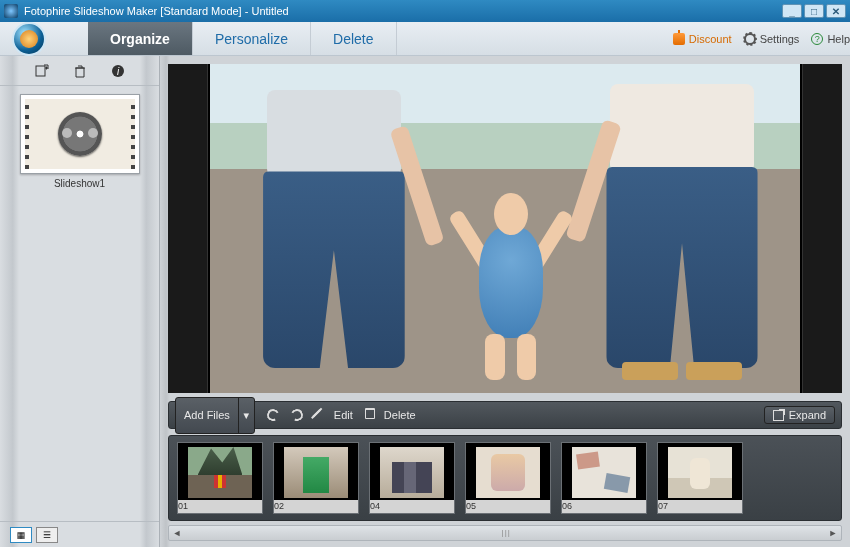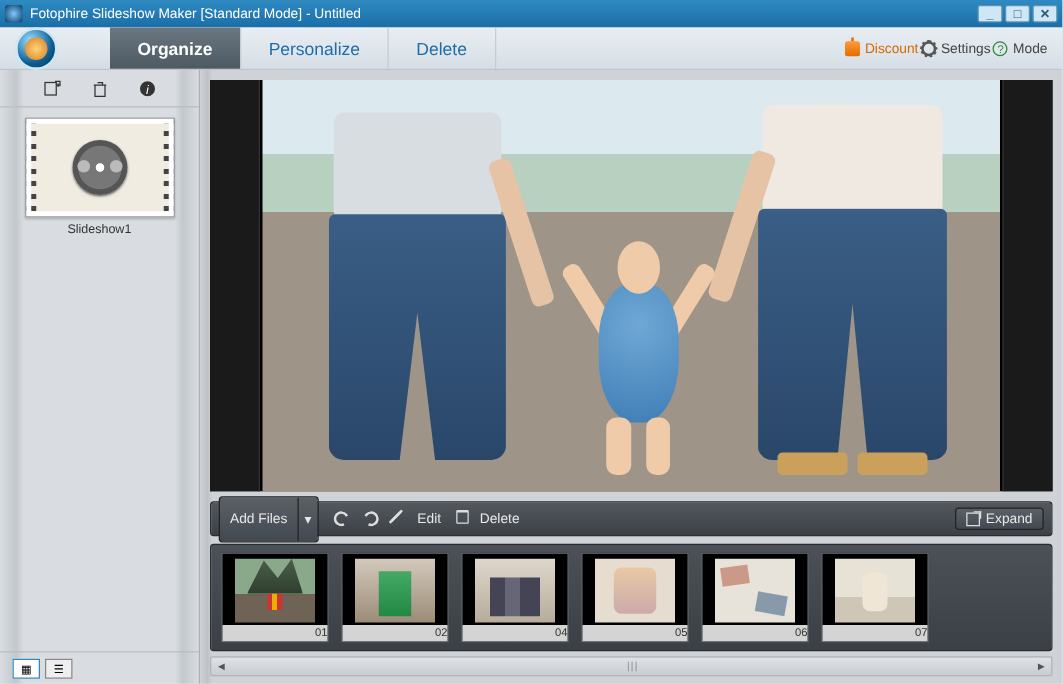--- a/index.html
+++ b/index.html
@@ -44,21 +44,21 @@
 .tab {
   padding: 0 22px; display:flex; align-items:center;
   font-size: 14px; color:#1f6ca8; border-right:1px solid #c4ccd4;
   cursor:pointer;
 }
 .tab.active {
   background: linear-gradient(#6a7680,#4e5a63);
   color:#fff; font-weight:600;margin-left:30px;
 }
 .tabrow .spacer { flex:1; }
-.toolbar-right { display:flex; align-items:center; gap:2px; padding-right:12px; font-size:11px; color:#444; }
+.toolbar-right { display:flex; align-items:center; gap:12px; font-size:11px; color:#444; }
 .toolbar-right .tbtn { display:flex; align-items:center; gap:4px; cursor:pointer; }
 .toolbar-right .ico { width:12px; height:12px; display:inline-block; }
 .ico-gift { background: linear-gradient(#ff9a3a,#e36c00); border-radius:2px; position:relative;}
 .ico-gift::after{content:"";position:absolute;left:45%;top:-3px;width:2px;height:3px;background:#e36c00;}
 .ico-gear { border:2px solid #555; border-radius:50%; width:10px;height:10px; position:relative;}
 .ico-gear::before{content:"";position:absolute;inset:-3px;border:2px dotted #555;border-radius:50%;}
 .ico-help { border:1px solid #2a8a3a; color:#2a8a3a; border-radius:50%; width:12px;height:12px; font-size:9px; text-align:center; line-height:10px;}
 
 
 .body { display:flex; height: calc(547px - 22px - 34px); }
@@ -207,21 +207,21 @@
   display:flex; align-items:center; gap:10px; padding:6px 8px;
   overflow:hidden;
 }
 .thumb{
   width:86px; height:72px; background:#000; border:1px solid #6b7075;
   position:relative; cursor:pointer; flex-shrink:0;
 }
 .thumb.selected{border:2px solid #2f8ac2; box-shadow:0 0 0 1px #6fb6e5;}
 .thumb .num{
   position:absolute;left:0;right:0;bottom:0;height:13px;
-  background:rgba(230,230,230,.92);font-size:9px;text-align:right;
+  background:rgba(230,230,230,.92);font-size:9px;text-align:left;
   color:#333;line-height:13px;
 }
 .thumb .inner{position:absolute;left:10px;right:10px;top:4px;bottom:15px;}
 
 .t1 .inner{background:linear-gradient(#8aa98a 0 55%,#6e6354 55%);}
 .t1 .inner::before{content:"";position:absolute;left:15%;right:15%;top:0;bottom:45%;
   background:linear-gradient(#4a5f4a,#2f3e2f);clip-path:polygon(0 100%,30% 5%,55% 55%,80% 0,100% 100%);}
 .t1 .inner::after{content:"";position:absolute;bottom:20%;left:40%;width:20%;height:26%;
   background:linear-gradient(90deg,#c33 0 33%,#e7b000 33% 66%,#c33 66%);}
 .t2 .inner{background:linear-gradient(#d3c9bb,#9b8c77);}
@@ -282,21 +282,21 @@
     <div class="tbtn">
       <span class="ico ico-gift"></span>
       <span style="color:#d66a00">Discount</span>
     </div>
     <div class="tbtn">
       <span class="ico ico-gear"></span>
       <span>Settings</span>
     </div>
     <div class="tbtn">
       <span class="ico ico-help">?</span>
-      <span>Mode</span>
+      <span>Help</span>
     </div>
   </div>
 </div>
 
 <div class="body">
 
   <div class="sidebar">
     <div class="side-tools">
       <div class="sbtn">
         <svg width="16" height="16" viewBox="0 0 16 16">

